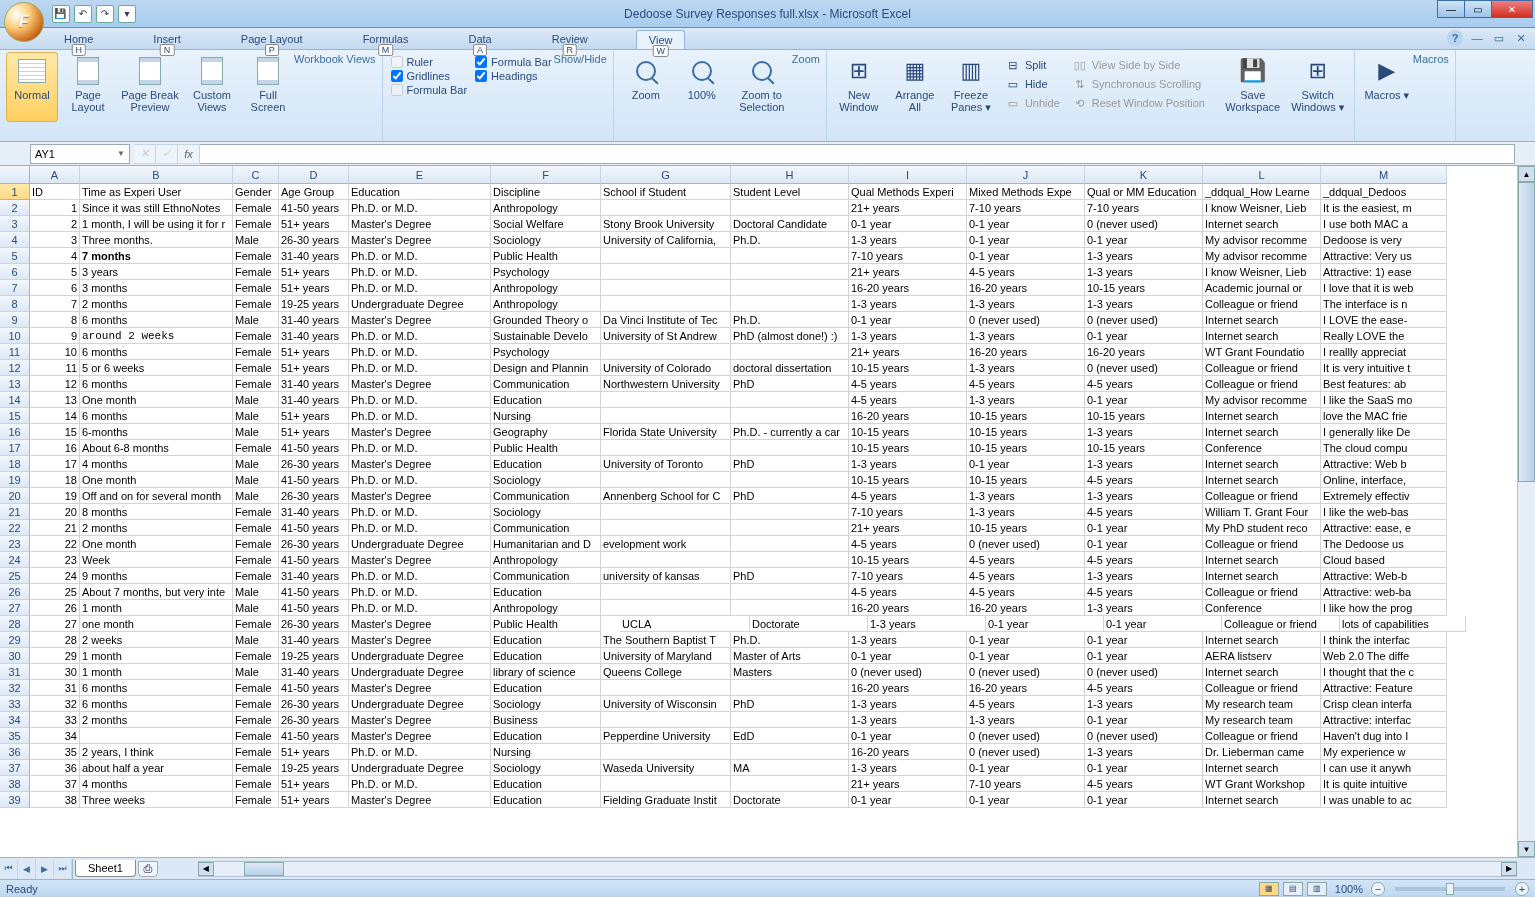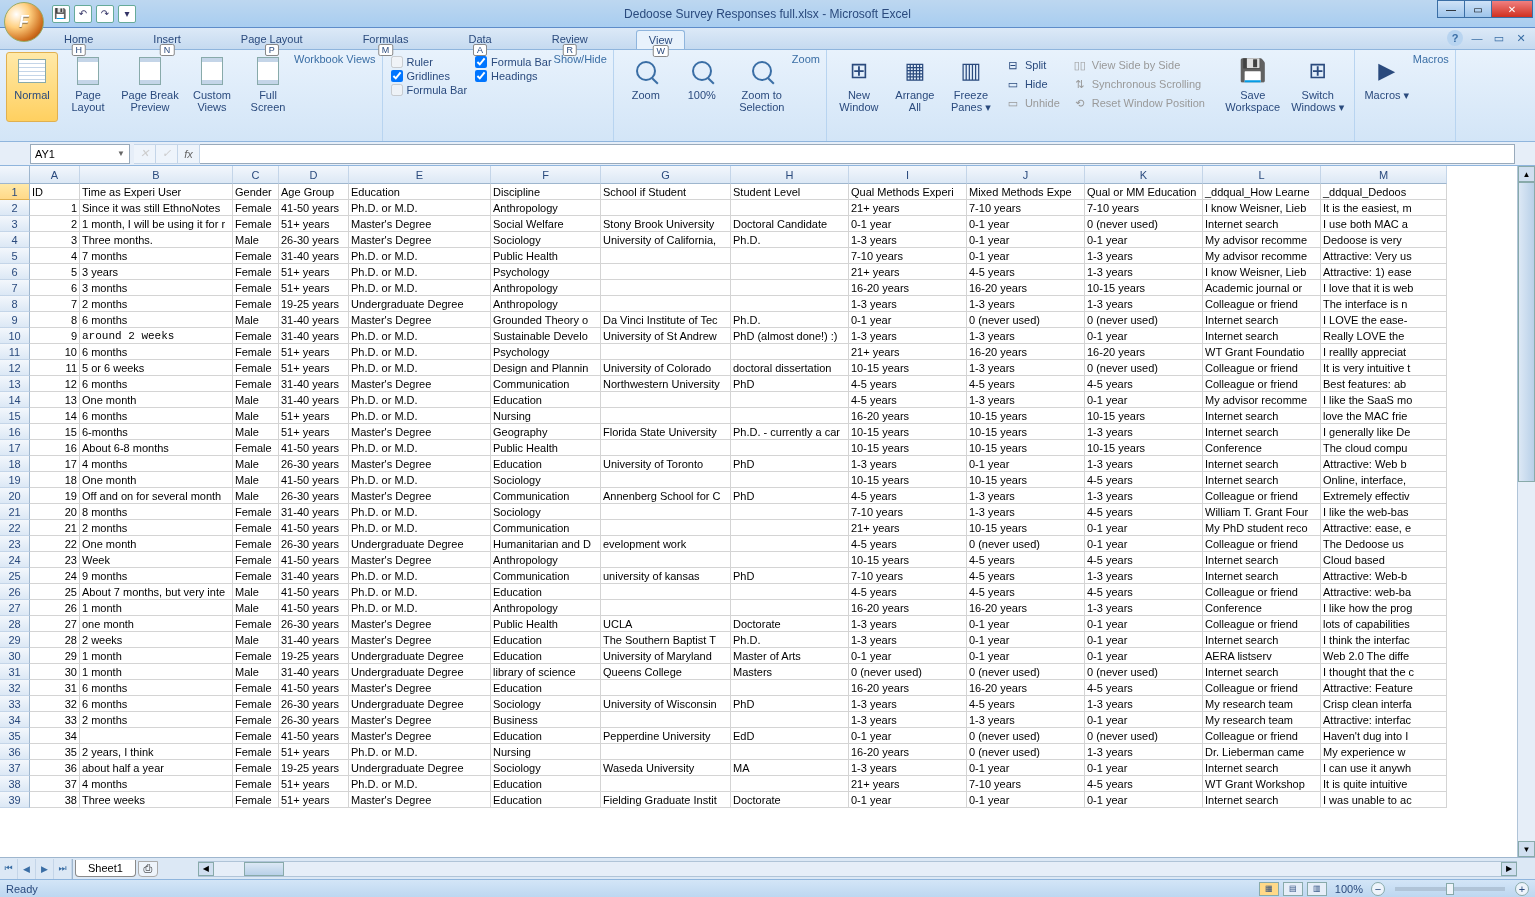--- a/index.html
+++ b/index.html
@@ -379,21 +379,21 @@
           <div class="cell" style="width: 118px;">Ph.D.</div>
           <div class="cell" style="width: 118px;">1-3 years</div>
           <div class="cell" style="width: 118px;">0-1 year</div>
           <div class="cell" style="width: 118px;">0-1 year</div>
           <div class="cell" style="width: 118px;">My advisor recomme</div>
           <div class="cell" style="width: 126px;">Dedoose is very</div>
         </div>
         <div class="row">
           <div class="rh">5</div>
           <div class="cell num" style="width: 50px;">4</div>
-          <div class="cell" style="width: 153px;">7 months</div>
+          <div class="cell" style="width: 153px; font-weight: bold;">7 months</div>
           <div class="cell" style="width: 46px;">Female</div>
           <div class="cell" style="width: 70px;">31-40 years</div>
           <div class="cell" style="width: 142px;">Ph.D. or M.D.</div>
           <div class="cell" style="width: 110px;">Public Health</div>
           <div class="cell" style="width: 130px;"></div>
           <div class="cell" style="width: 118px;"></div>
           <div class="cell" style="width: 118px;">7-10 years</div>
           <div class="cell" style="width: 118px;">0-1 year</div>
           <div class="cell" style="width: 118px;">1-3 years</div>
           <div class="cell" style="width: 118px;">My advisor recomme</div>
@@ -752,21 +752,21 @@
           <div class="cell" style="width: 126px;">I like how the prog</div>
         </div>
         <div class="row">
           <div class="rh">28</div>
           <div class="cell num" style="width: 50px;">27</div>
           <div class="cell" style="width: 153px;">one month</div>
           <div class="cell" style="width: 46px;">Female</div>
           <div class="cell" style="width: 70px;">26-30 years</div>
           <div class="cell" style="width: 142px;">Master's Degree</div>
           <div class="cell" style="width: 110px;">Public Health</div>
-          <div class="cell" style="width: 130px;">UCLA</div>
+          <div class="cell" style="width: 130px; margin-left: 19px;">UCLA</div>
           <div class="cell" style="width: 118px;">Doctorate</div>
           <div class="cell" style="width: 118px;">1-3 years</div>
           <div class="cell" style="width: 118px;">0-1 year</div>
           <div class="cell" style="width: 118px;">0-1 year</div>
           <div class="cell" style="width: 118px;">Colleague or friend</div>
           <div class="cell" style="width: 126px;">lots of capabilities</div>
         </div>
         <div class="row">
           <div class="rh">29</div>
           <div class="cell num" style="width: 50px;">28</div>

